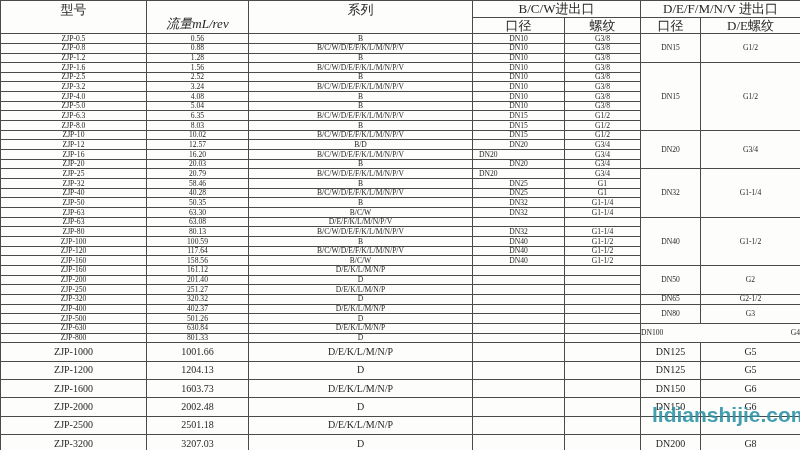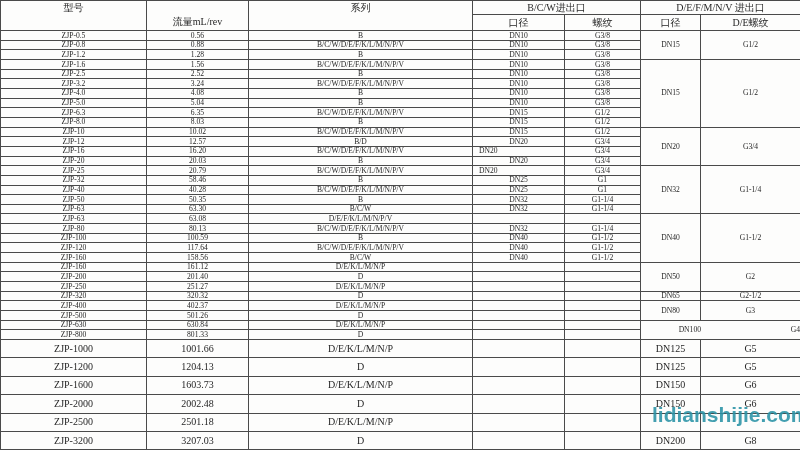--- a/index.html
+++ b/index.html
@@ -10,32 +10,32 @@
     background-size:4px 4px;
     font-family:"Liberation Serif","DejaVu Serif",serif;
     color:#262626;
   }
   table{border-collapse:collapse;table-layout:fixed;width:800px;height:449px;}
   th,td{
     border:1px solid #4a4a4a;padding:0;margin:0;
     text-align:center;vertical-align:middle;
     overflow:hidden;white-space:nowrap;font-weight:normal;
   }
-  thead th{font-size:10px;line-height:1.2;}
+  thead th{font-size:13px;line-height:1.2;}
   thead tr.hr1{height:14px;}
   thead tr.hr2{height:16px;}
   .va-top{vertical-align:top;padding-top:1px;}
-  .va-bottom{vertical-align:bottom;padding-bottom:2px;}
+  .va-bottom{vertical-align:bottom;padding-bottom:2px;font-style:italic;}
   tbody tr.normal{height:9.66px;margin-left:6px;}
   tbody tr.tall{height:18.4px;}
   tbody td{font-size:7.6px;line-height:1;}
   tbody tr.tall td{font-size:10px;}
   td.align-left{text-align:left;padding-left:6px;}
   .merged-wrap{display:flex;align-items:center;width:100%;}
-  .merged-wrap .m-dn{width:60px;text-align:right;}
+  .merged-wrap .m-dn{width:60px;text-align:left;}
   .merged-wrap .m-th{flex:1;text-align:right;padding-left:44px;}
   .watermark{
     position:absolute;left:652px;top:403px;
     font-family:"Liberation Sans","DejaVu Sans",sans-serif;
     font-size:21px;font-weight:600;letter-spacing:0;
     opacity:0.88;white-space:nowrap;
   }
 </style>
 </head>
 <body>

